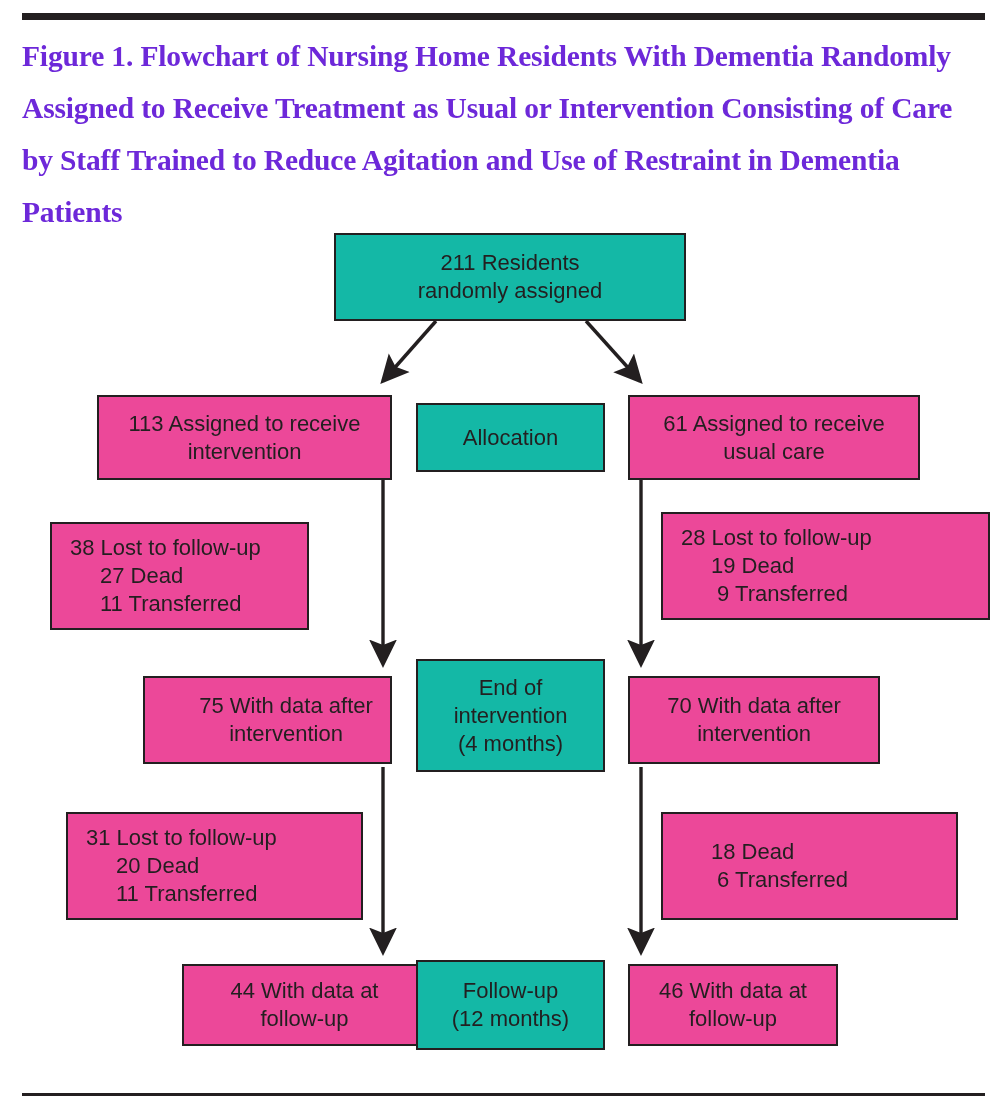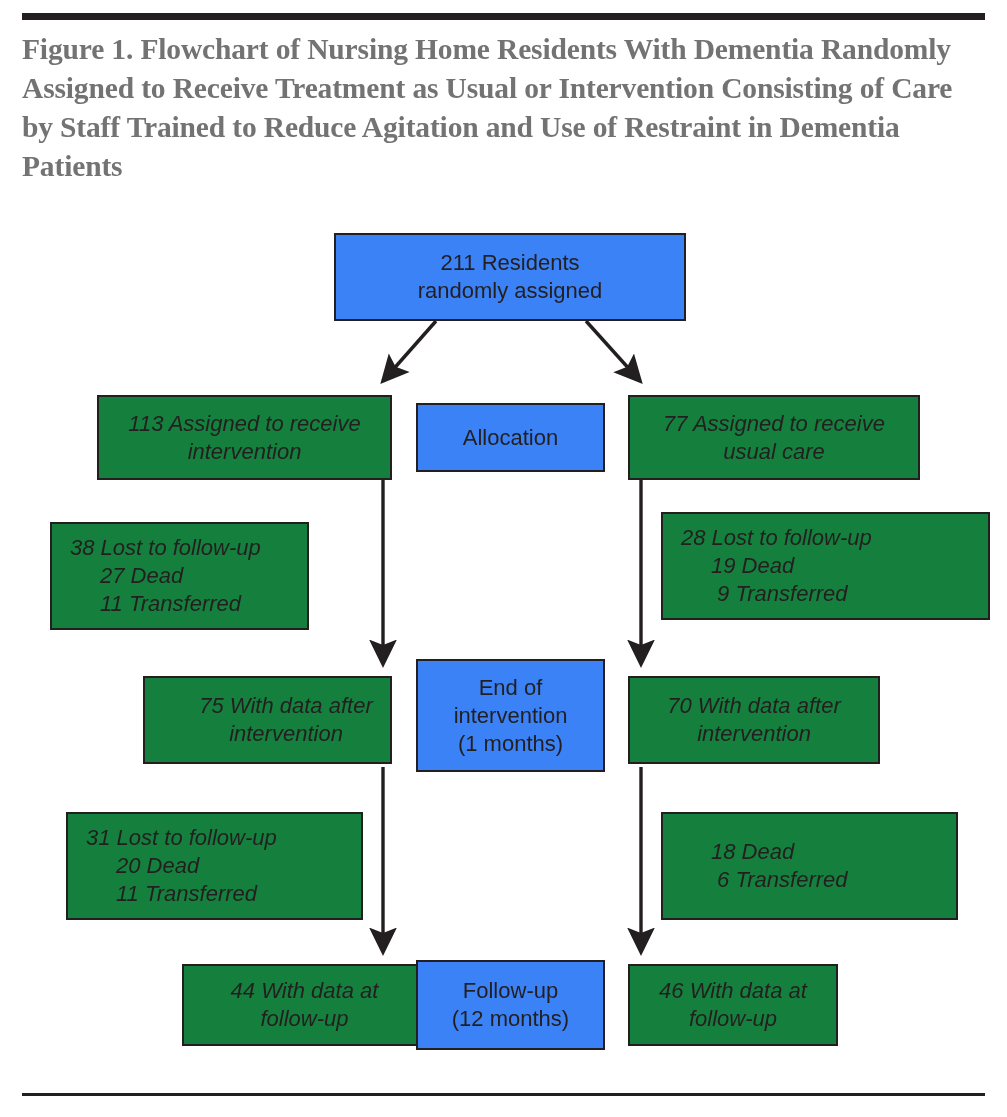--- a/index.html
+++ b/index.html
@@ -36,23 +36,23 @@
 
   
   .figure-title {
     position: absolute;
     left: 22px;
     top: 30px;
     width: 965px;
     font-family: "Liberation Serif", serif;
     font-weight: bold;
     font-size: 29.5px;
-    line-height: 39px;
+    line-height: 52px;
     letter-spacing: -0.15px;
-    color: #737373;
+    color: #6d28d9;
   }
 
   
   #flow-canvas {
     position: absolute;
     left: 0;
     top: 0;
     width: 1007px;
     height: 1117px;
   }
@@ -63,22 +63,22 @@
     border: 2.5px solid #231f20;
     display: flex;
     align-items: center;
     justify-content: center;
     text-align: center;
     font-size: 22px;
     line-height: 28px;
     color: #231f20;
     padding: 2px 6px;
   }
-  .node.shaded { background: #15803d; font-style: italic; }
-  .node.plain  { background: #3b82f6; }
+  .node.shaded { background: #ec4899; }
+  .node.plain  { background: #14b8a6; }
 
   .node .txt { display: block; width: 100%; }
 
   
   .node.loss {
     justify-content: flex-start;
     text-align: left;
     padding-left: 18px;
   }
   .loss-body {
@@ -142,21 +142,21 @@
   </div>
 
   <div class="node plain" style="left:416px; top:403px; width:189px; height:69px;">
     <span class="txt">
       <span>Allocation</span>
     </span>
   </div>
 
   <div class="node shaded" style="left:628px; top:395px; width:292px; height:85px;">
     <span class="txt">
-      <span>77 Assigned to receive</span><br>
+      <span>61 Assigned to receive</span><br>
       <span>usual care</span>
     </span>
   </div>
 
   <div class="node shaded loss" style="left:50px; top:522px; width:259px; height:108px;">
     <span class="loss-body">
       <span class="loss-head">38 Lost to follow-up</span>
       <span class="loss-sub">27 Dead</span>
       <span class="loss-sub">11 Transferred</span>
     </span>
@@ -174,21 +174,21 @@
     <span class="txt">
       <span>75 With data after</span><br>
       <span>intervention</span>
     </span>
   </div>
 
   <div class="node plain" style="left:416px; top:659px; width:189px; height:113px;justify-content:center;">
     <span class="txt">
       <span>End of</span><br>
       <span>intervention</span><br>
-      <span>(1 months)</span>
+      <span>(4 months)</span>
     </span>
   </div>
 
   <div class="node shaded" style="left:628px; top:676px; width:252px; height:88px;">
     <span class="txt">
       <span>70 With data after</span><br>
       <span>intervention</span>
     </span>
   </div>
 

